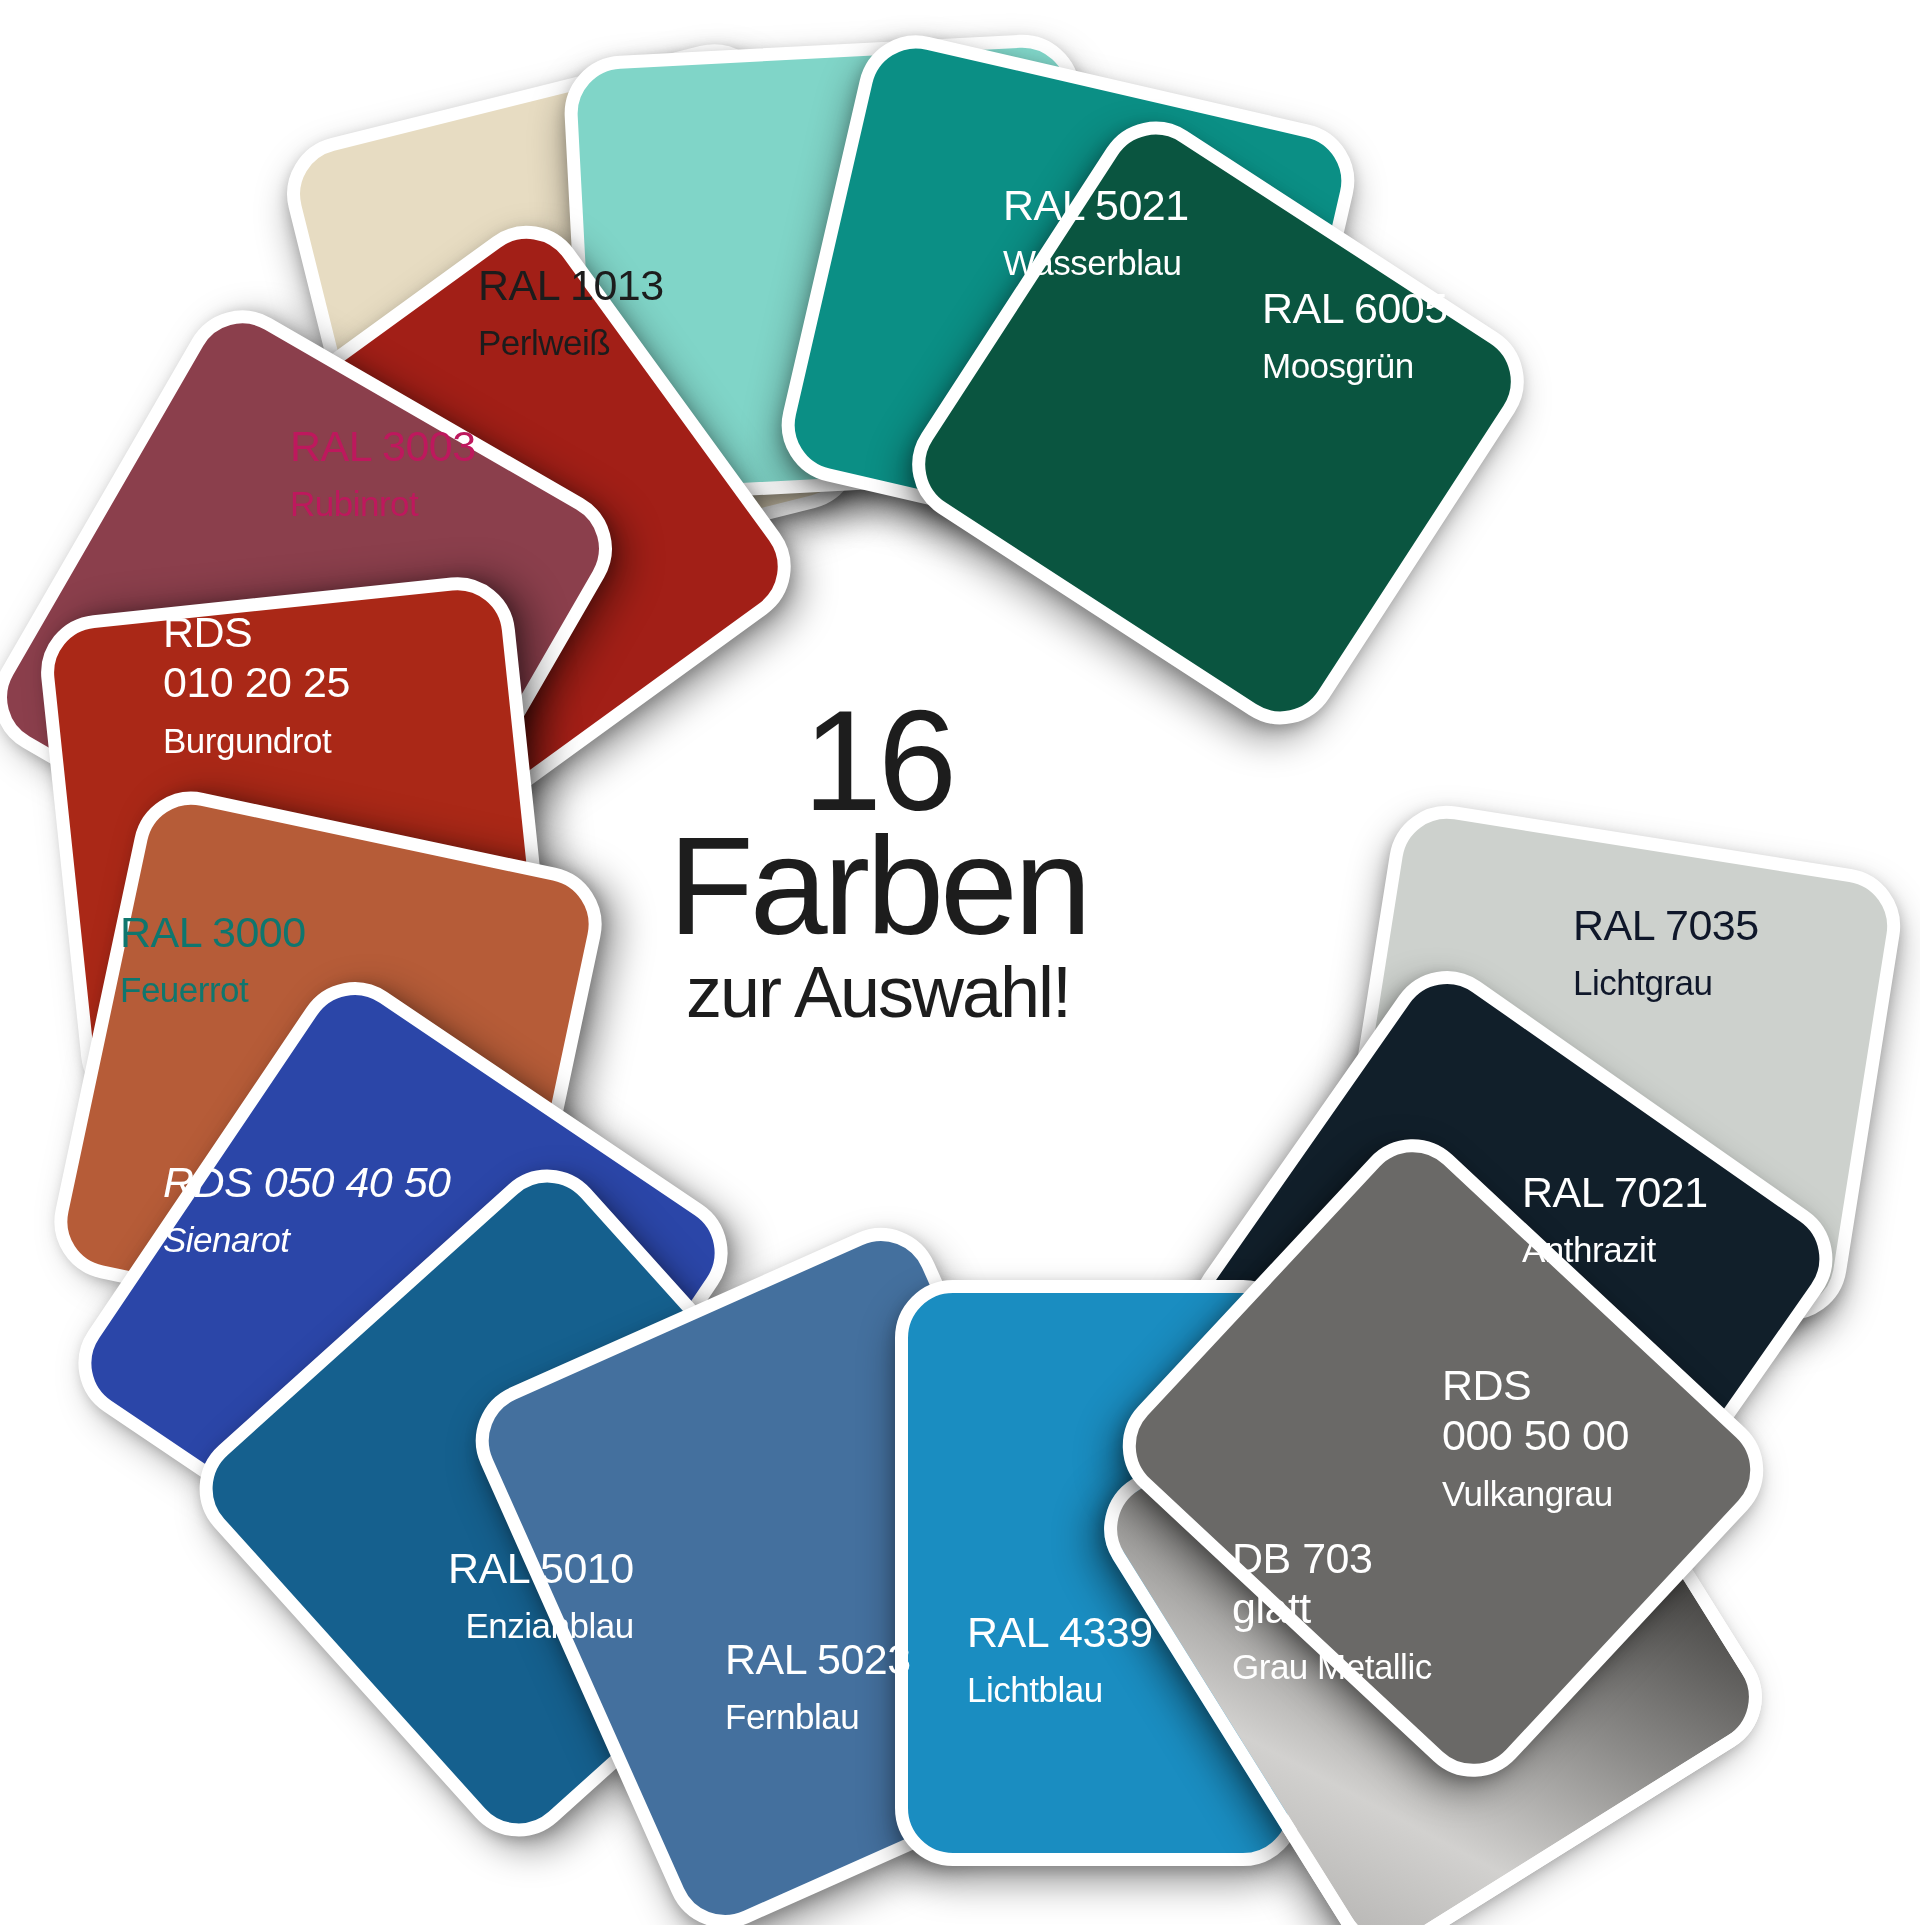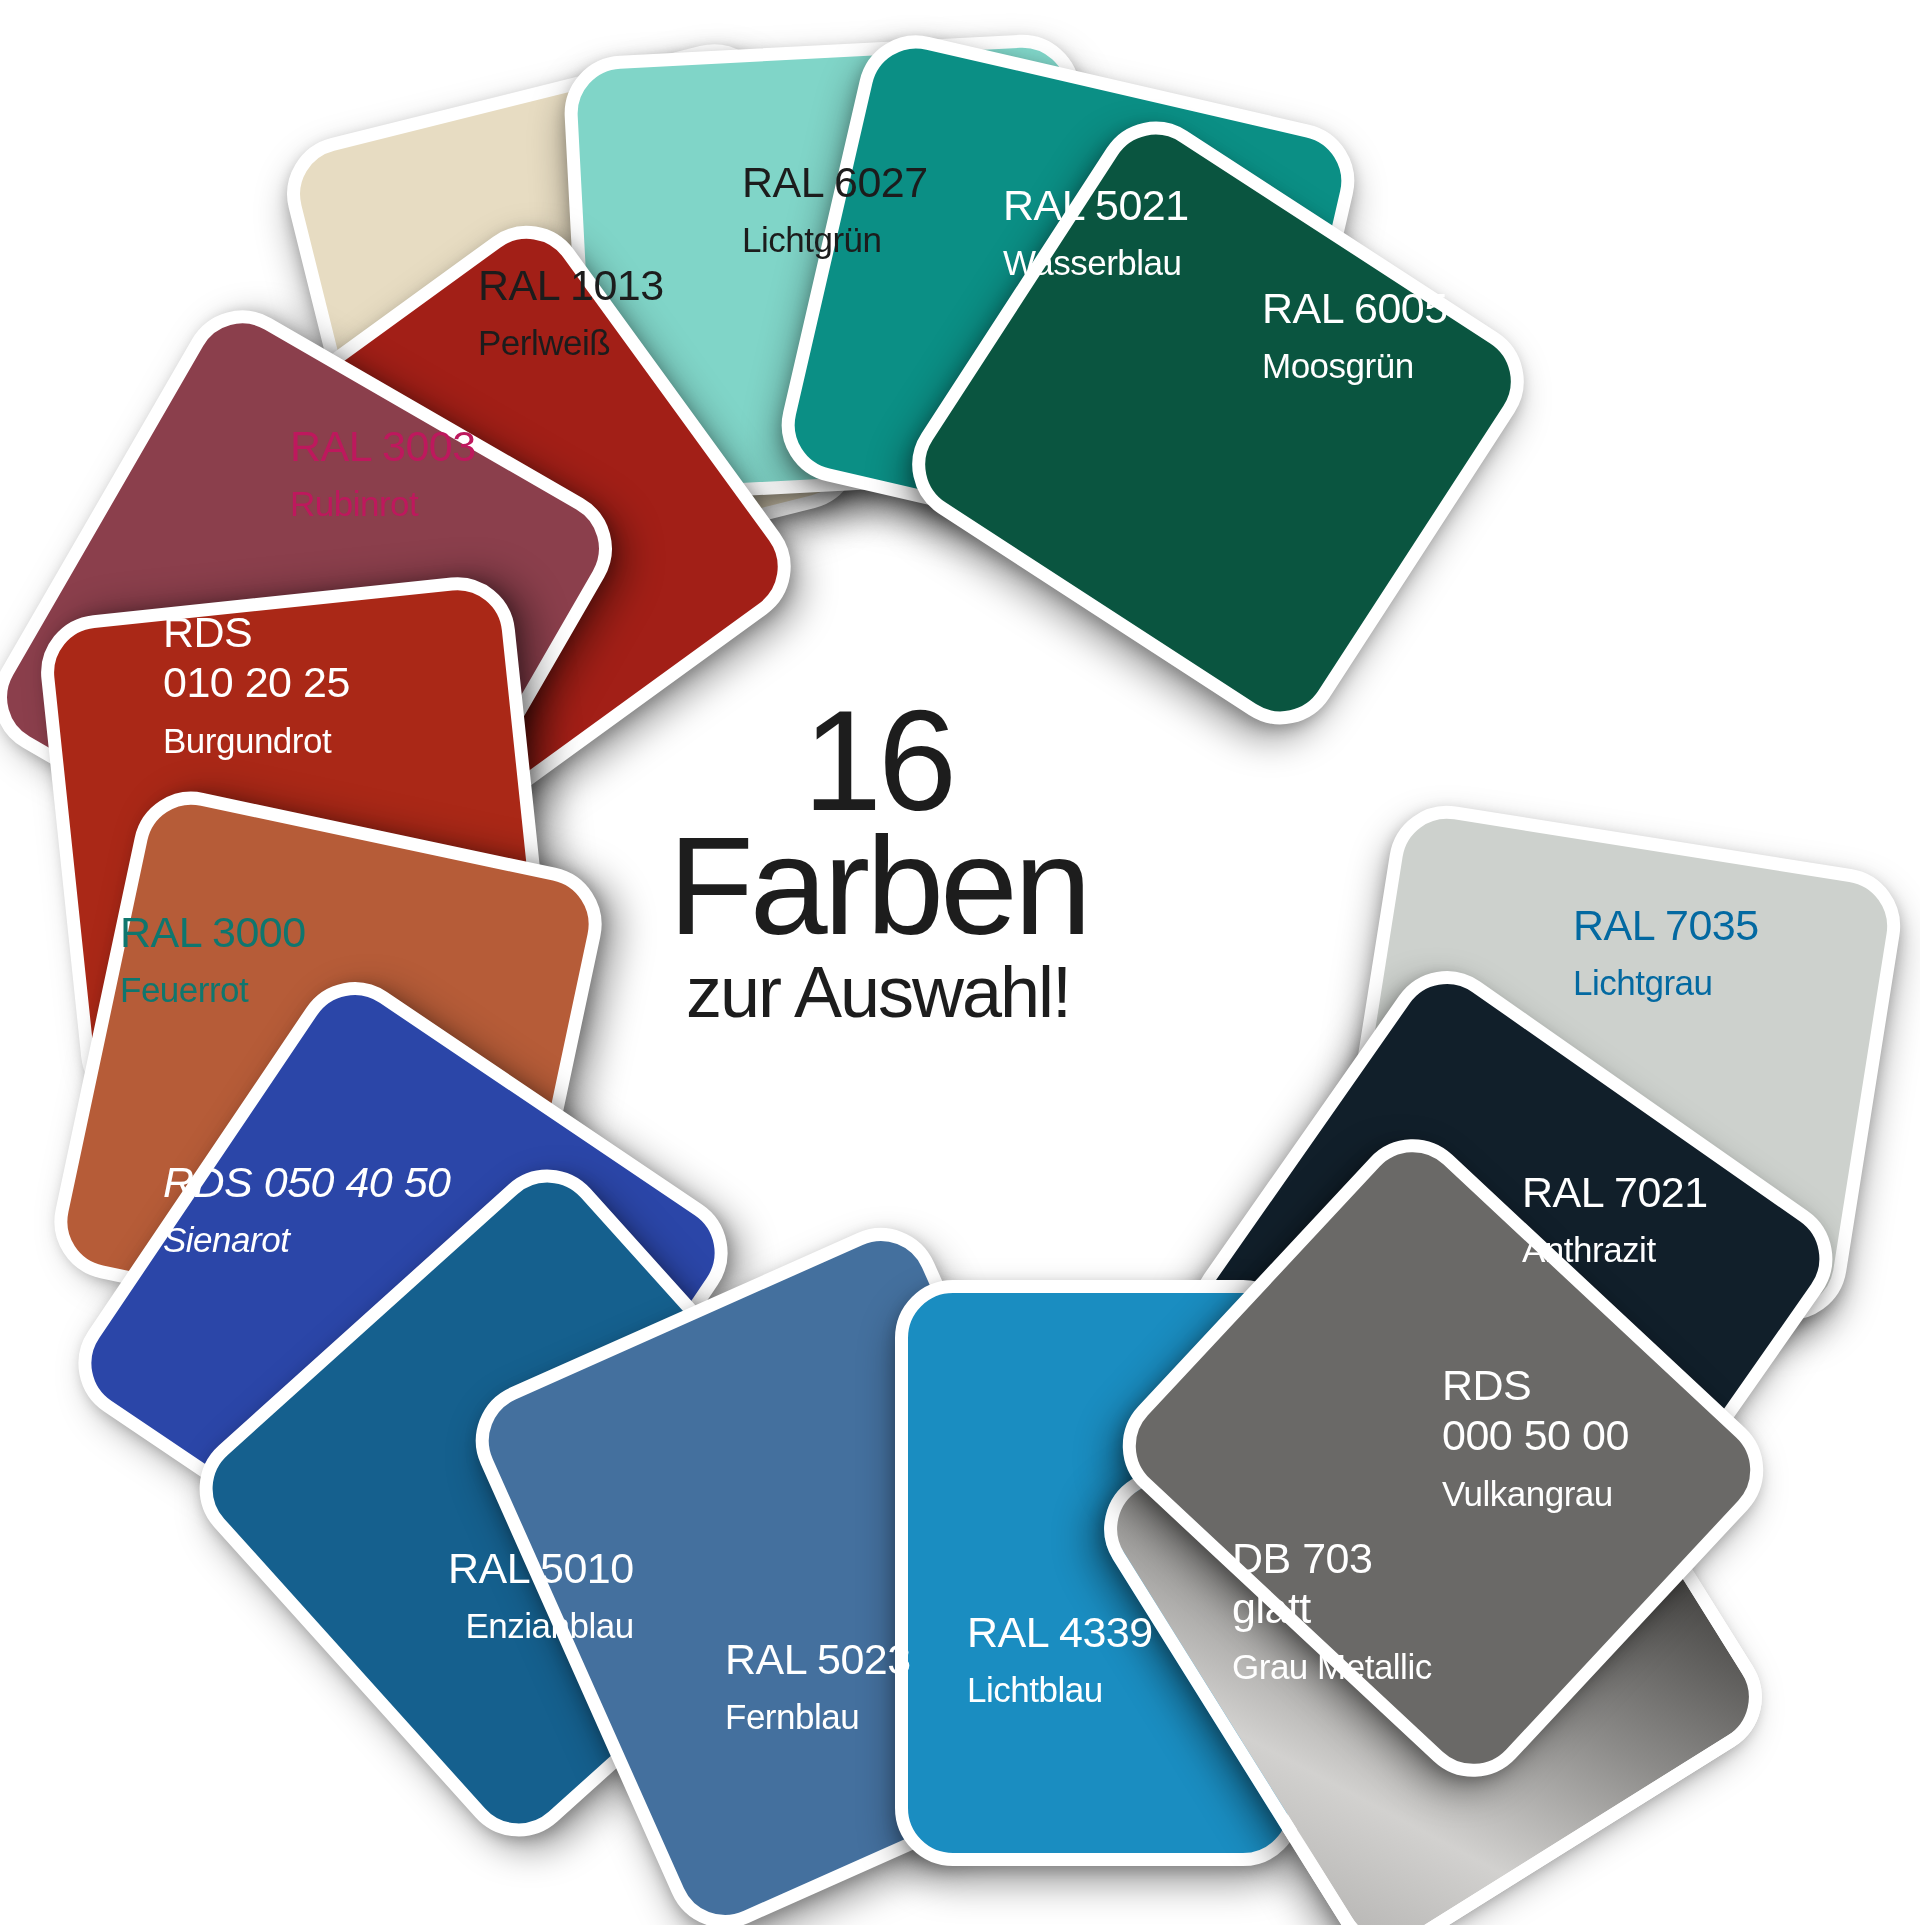--- a/index.html
+++ b/index.html
@@ -79,33 +79,29 @@
   <div class="card card-12" style="background: rgb(43, 70, 168);"></div>
   <div class="card card-13" style="background: rgb(182, 92, 56);"></div>
   <div class="card card-14" style="background: rgb(170, 40, 23);"></div>
   <div class="card card-15" style="background: rgb(139, 63, 76);"></div>
   <div class="card card-16" style="background: rgb(162, 31, 23);"></div>
 
   <div class="label label-1" style="color: rgb(28, 28, 28);">
     <div class="code">RAL 1013</div>
     <div class="name">Perlweiß</div>
   </div>
-  <div class="label label-2" style="color: rgb(28, 28, 28);">
-    <div class="code">RAL 6027</div>
-    <div class="name">Lichtgrün</div>
-  </div>
   <div class="label label-3" style="color: rgb(255, 255, 255);">
     <div class="code">RAL 5021</div>
     <div class="name">Wasserblau</div>
   </div>
   <div class="label label-4" style="color: rgb(255, 255, 255);">
     <div class="code">RAL 6005</div>
     <div class="name">Moosgrün</div>
   </div>
-  <div class="label label-5" style="color: #0369a1;">
+  <div class="label label-5" style="color: #0f172a;">
     <div class="code">RAL 7035</div>
     <div class="name">Lichtgrau</div>
   </div>
   <div class="label label-6" style="color: rgb(255, 255, 255);">
     <div class="code">RAL 7021</div>
     <div class="name">Anthrazit</div>
   </div>
   <div class="label label-7" style="color: rgb(255, 255, 255);">
     <div class="code">RDS
 000 50 00</div>

